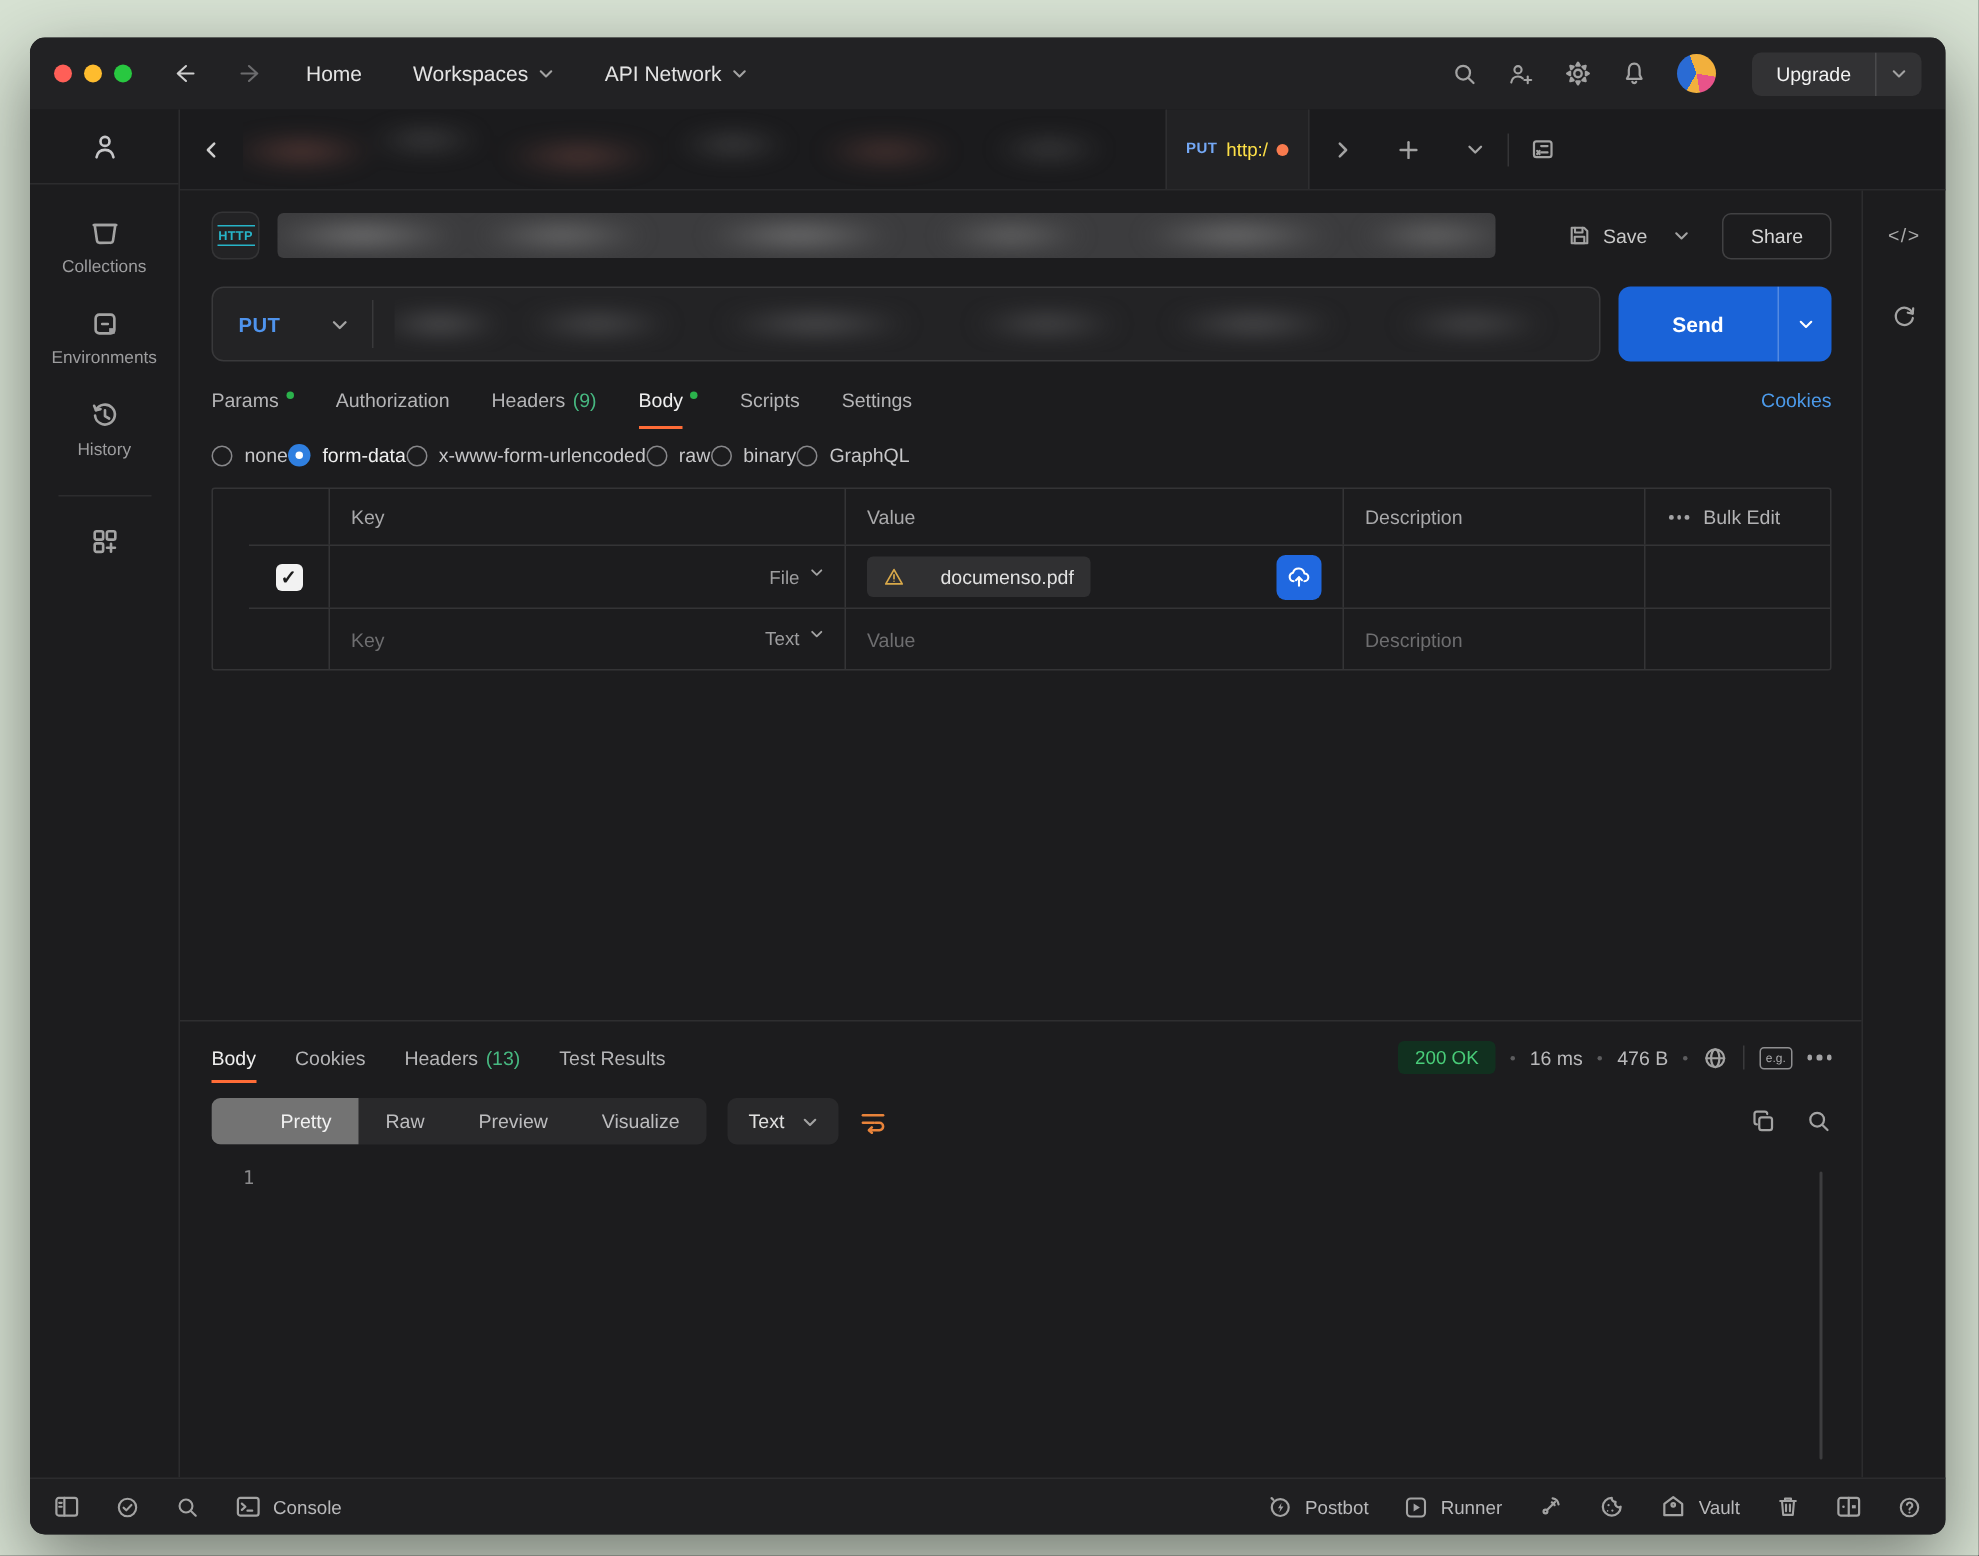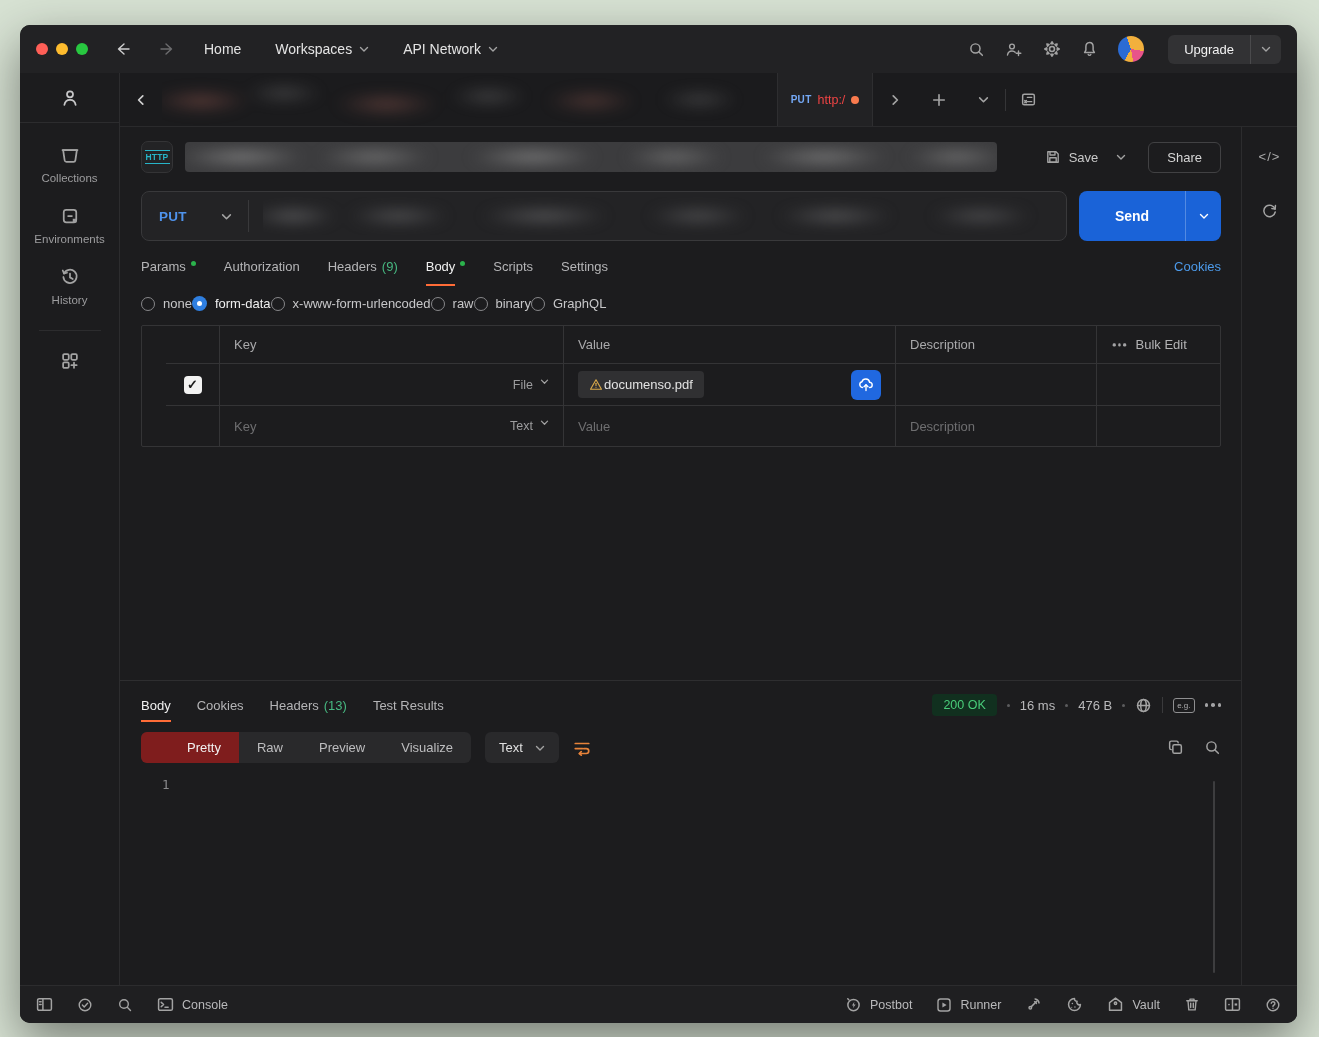--- a/index.html
+++ b/index.html
@@ -44,21 +44,21 @@
       radial-gradient(70px 16px at 8% 52%, rgba(160,95,85,.5), transparent 70%),
       radial-gradient(55px 14px at 21% 42%, rgba(135,135,135,.38), transparent 70%),
       radial-gradient(75px 16px at 37% 56%, rgba(165,100,90,.45), transparent 70%),
       radial-gradient(55px 14px at 53% 46%, rgba(145,145,145,.36), transparent 70%),
       radial-gradient(65px 16px at 69% 52%, rgba(155,95,85,.42), transparent 70%),
       radial-gradient(55px 14px at 86% 50%, rgba(135,135,135,.36), transparent 70%);
     filter: blur(7px); }
   .activetab { width:96px; border-left:1px solid #2e2e30; border-right:1px solid #2e2e30;
     display:flex; align-items:center; justify-content:center; gap:6px; background:#222224; cursor:pointer; }
   .activetab .mth { font-size:10px; font-weight:bold; color:#74a8f5; letter-spacing:.3px; }
-  .activetab .ttl { font-size:12.5px; color:#ef4444; }
+  .activetab .ttl { font-size:12.5px; color:#fde047; }
   .dot-unsaved { width:8px; height:8px; border-radius:50%; background:#f97b4e; }
   .tab-btn { width:44px; display:flex; align-items:center; justify-content:center; cursor:pointer; }
   .envsel { margin-left:auto; display:flex; align-items:center; gap:9px; padding:0 14px; color:#b9b9bb; cursor:pointer; }
   .env-div { width:1px; height:22px; background:#353537; }
   .env-quick { width:44px; display:flex; align-items:center; justify-content:center; cursor:pointer; }
 
   
   .lower { flex:1; display:flex; min-height:0; }
   .mainpane { flex:1; display:flex; flex-direction:column; min-width:0; }
   .rail { width:56px; flex:none; border-left:1px solid #2c2c2e; display:flex; flex-direction:column; align-items:center; padding-top:22px; gap:38px; color:#a3a3a3; }
@@ -132,40 +132,40 @@
   .c-val { width:332px; }
   .c-desc { flex:1; }
   .c-act { width:123px; }
   .fhead { height:38px; color:#a9a9ab; }
   .fhead .c-act { gap:8px; color:#b3b3b5; cursor:pointer; }
   .frow.r1 { height:42px; }
   .frow.r2 { height:40px; color:#6e6e70; }
   .chk { width:18px; height:18px; border-radius:4px; background:#f2f2f2; color:#1b1b1b; font-size:13px; font-weight:bold;
     display:flex; align-items:center; justify-content:center; cursor:pointer; }
   .typesel { margin-left:auto; display:flex; align-items:flex-start; gap:7px; color:#9d9d9f; font-size:12.5px; cursor:pointer; }
-  .filechip { display:flex; align-items:center; gap:1px; background:#303032; border-radius:4px; padding:6px 11px; color:#e2e2e2; }
+  .filechip { display:flex; align-items:center; gap:24px; background:#303032; border-radius:4px; padding:6px 11px; color:#e2e2e2; }
   .upbtn { margin-left:auto; width:30px; height:30px; border-radius:6px; background:#2068e0; display:flex; align-items:center; justify-content:center; cursor:pointer; }
   .upbtn svg { stroke:#fff; }
 
   
   .resppane { flex:1; border-top:1px solid #2e2e30; display:flex; flex-direction:column; position:relative; min-height:0; }
   .resptabs { display:flex; align-items:center; gap:26px; padding:13px 20px 0 21px; color:#b5b5b7; font-size:13px; }
   .resptabs .rtab.active::after { bottom:-9px; right:0; }
   .respmeta { margin-left:auto; display:flex; align-items:center; gap:10px; color:#b9b9bb; }
   .badge200 { background:#11301f; color:#49cc79; border-radius:4px; padding:4px 11px; font-size:12.5px;margin-left:38px; }
   .mdot { width:3px; height:3px; border-radius:50%; background:#5c5c5e; }
   .meta-div { width:1px; height:16px; background:#3a3a3c; }
   .egbox { border:1px solid #8f8f91; border-radius:3px; font-size:8px; color:#aeaeb0; padding:2px 3px; cursor:pointer; }
   .dots3 { display:flex; gap:3px; cursor:pointer; }
   .dots3 i { width:3.5px; height:3.5px; border-radius:50%; background:#a3a3a5; }
 
   .resptools { display:flex; align-items:center; gap:14px; margin:16px 20px 0 21px; }
   .seg { display:flex; background:#29292b; border-radius:6px; overflow:hidden; }
   .seg .sitem { padding:8px 18px; color:#bdbdbf; font-size:13px; cursor:pointer; }
-  .seg .sitem.active { background:#7f1d1d; color:#f2f2f2;padding-left:46px; }
+  .seg .sitem.active { background:#737373; color:#f2f2f2;padding-left:46px; }
   .fmtsel { display:flex; align-items:center; gap:12px; background:#29292b; border-radius:6px; padding:8px 14px; color:#e0e0e0; cursor:pointer; }
   .wrapbtn { cursor:pointer; }
   .resptools-right { margin-left:auto; display:flex; align-items:center; gap:20px; }
 
   .codearea { flex:1; position:relative; margin-top:8px; font-family:"DejaVu Sans Mono", monospace; }
   .lineno { position:absolute; left:42px; top:6px; color:#8a8a8c; font-size:12.5px; }
   .vscroll { position:absolute; right:26px; top:100px; bottom:12px; width:2px; background:#3d3d3f; border-radius:1px; }
 
   
   .statusbar { height:38px; flex:none; border-top:1px solid #2c2c2e; background:#1f1f21; display:flex; align-items:center; padding:0 16px; gap:24px; color:#b9b9bb; font-size:12.5px; }

